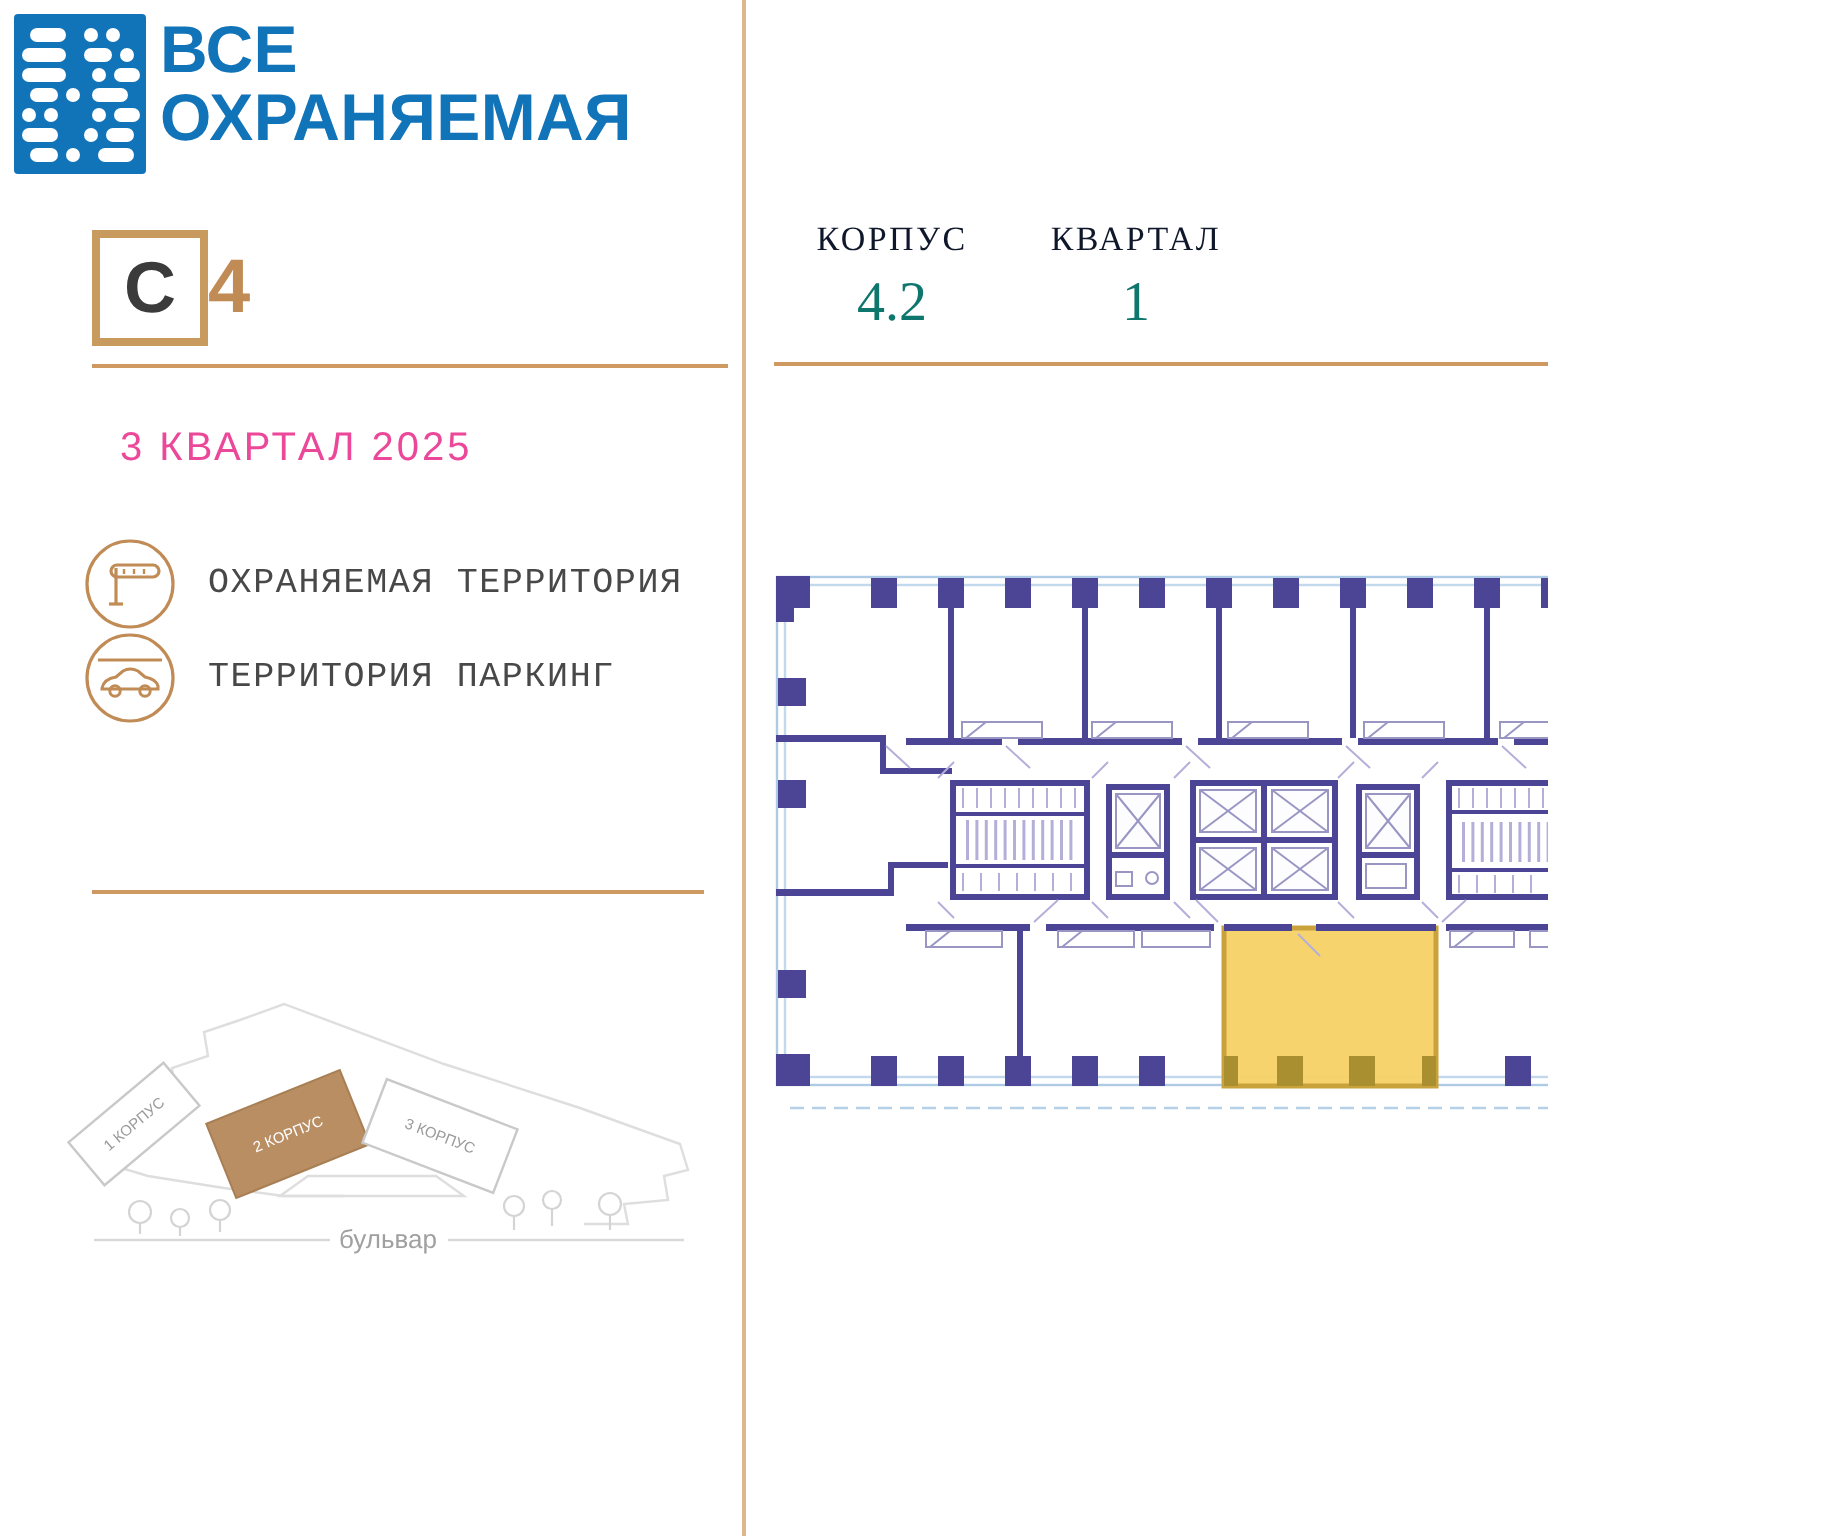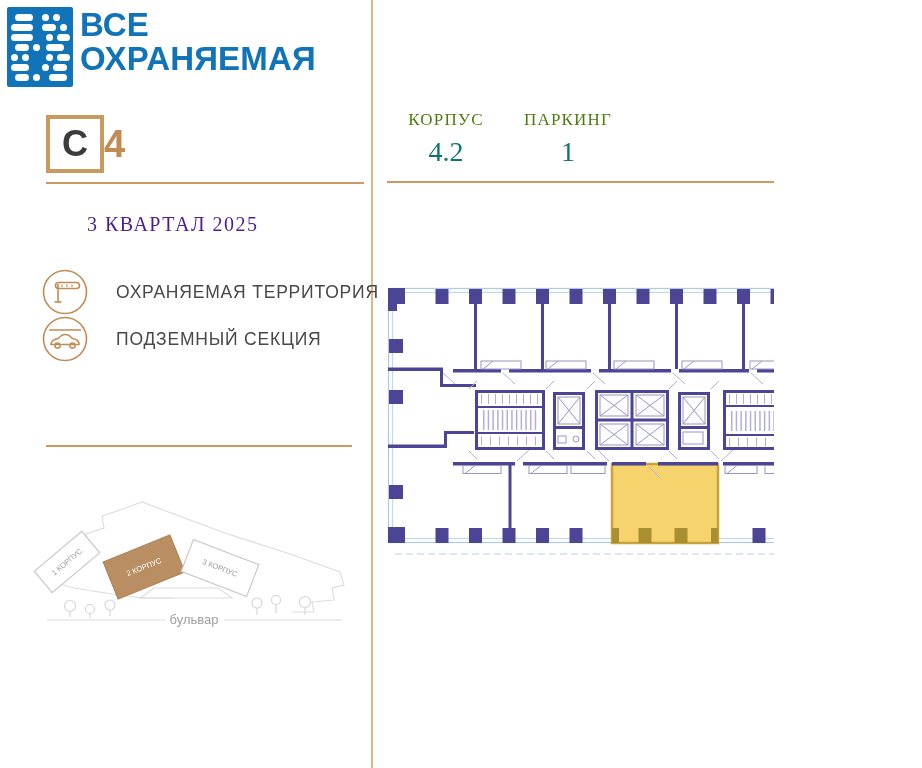--- a/index.html
+++ b/index.html
@@ -14,30 +14,30 @@
   .brand-word{position:absolute;left:80px;top:8px;color:#1173b8;font-weight:bold;
               font-size:33px;line-height:34px;letter-spacing:0.2px;}
 
   
   .project{position:absolute;left:46px;top:116px;height:56px;display:flex;align-items:center;}
   .project .letterbox{width:50px;height:50px;border:4px solid #c99a5e;display:flex;
        align-items:center;justify-content:center;font-weight:bold;font-size:36px;color:#3b3b3b;}
   .project .rest{margin-left:16px;font-weight:bold;font-size:37px;color:#3b3b3b;letter-spacing:11px;}
   .project .num{font-weight:bold;font-size:38px;color:#c08b55;margin-left:0px;}
 
-  .completion{position:absolute;left:60px;top:213px;font-family:Liberation Serif, serif;
-      font-size:20px;letter-spacing:1.5px;color:#4c1d95;margin-left:27px;}
+  .completion{position:absolute;left:60px;top:213px;font-family:Liberation Sans, sans-serif;
+      font-size:20px;letter-spacing:1.5px;color:#ec4899;}
 
   .amenity{position:absolute;left:42px;display:flex;align-items:center;}
-  .amenity .label{margin-left:28px;font-family:Liberation Sans, sans-serif;font-size:17.5px;
+  .amenity .label{margin-left:16px;font-family:Liberation Mono, monospace;font-size:17.5px;
       letter-spacing:0.8px;color:#484848;}
 
   
   .pfield{position:absolute;top:110px;width:96px;text-align:center;}
-  .pfield .lbl{font-family:"Liberation Serif",serif;font-size:17px;letter-spacing:1.2px;color:#4d7c0f;}
+  .pfield .lbl{font-family:"Liberation Serif",serif;font-size:17px;letter-spacing:1.2px;color:#0f172a;}
   .pfield .val{font-family:"Liberation Serif",serif;font-size:28px;color:#0f766e;margin-top:6px;}
 
   .plan-svg{position:absolute;left:383px;top:286px;}
   .minimap-svg{position:absolute;left:22px;top:490px;}
   .compass-svg{position:absolute;left:808px;top:90px;}
 </style>
 </head>
 <body>
 
 <div class="page">
@@ -104,31 +104,31 @@
   <div class="amenity" style="top:316px;">
     <svg width="46" height="46" viewBox="0 0 46 46">
       <circle cx="23" cy="23" r="21.5" fill="none" stroke="#c08b55" stroke-width="1.6"></circle>
       <g stroke="#c08b55" stroke-width="1.5" fill="none">
         <line x1="7" y1="14" x2="39" y2="14"></line>
         <path d="M9,28 Q10,23.5 16,22.5 L19.5,19.5 Q23,17.5 27,19.5 L30.5,22.5 Q36,23.5 37,27 L37,28.5 L9,28.5 Z"></path>
         <circle cx="15.5" cy="29.5" r="2.6"></circle>
         <circle cx="30.5" cy="29.5" r="2.6"></circle>
       </g>
     </svg>
-    <span class="label">ПОДЗЕМНЫЙ СЕКЦИЯ</span>
+    <span class="label">ТЕРРИТОРИЯ ПАРКИНГ</span>
   </div>
 
   <div class="hline" style="left:46px;top:445px;width:306px;height:1.5px;"></div>
 
   <div class="pfield" style="left:398px;">
     <div class="lbl">КОРПУС</div>
     <div class="val">4.2</div>
   </div>
   <div class="pfield" style="left:520px;">
-    <div class="lbl">ПАРКИНГ</div>
+    <div class="lbl">КВАРТАЛ</div>
     <div class="val">1</div>
   </div>
 
   <svg class="compass-svg" width="80" height="90" viewBox="0 0 80 90">
     <circle cx="41" cy="45" r="14" fill="none" stroke="#7a7a7a" stroke-width="1.3"></circle>
     <path d="M 13,66 A 33,33 0 1 1 59,15" fill="none" stroke="#7a7a7a" stroke-width="1.3"></path>
     <polygon points="62,13 51,14 58,22" fill="#4d4d4d"></polygon>
     <line x1="17" y1="71" x2="65" y2="21" stroke="#4d4d4d" stroke-width="2.4"></line>
     <line x1="19" y1="25" x2="63" y2="65" stroke="#6e6e6e" stroke-width="1.3"></line>
     <circle cx="19" cy="25" r="3" fill="none" stroke="#6e6e6e" stroke-width="1.2"></circle>

